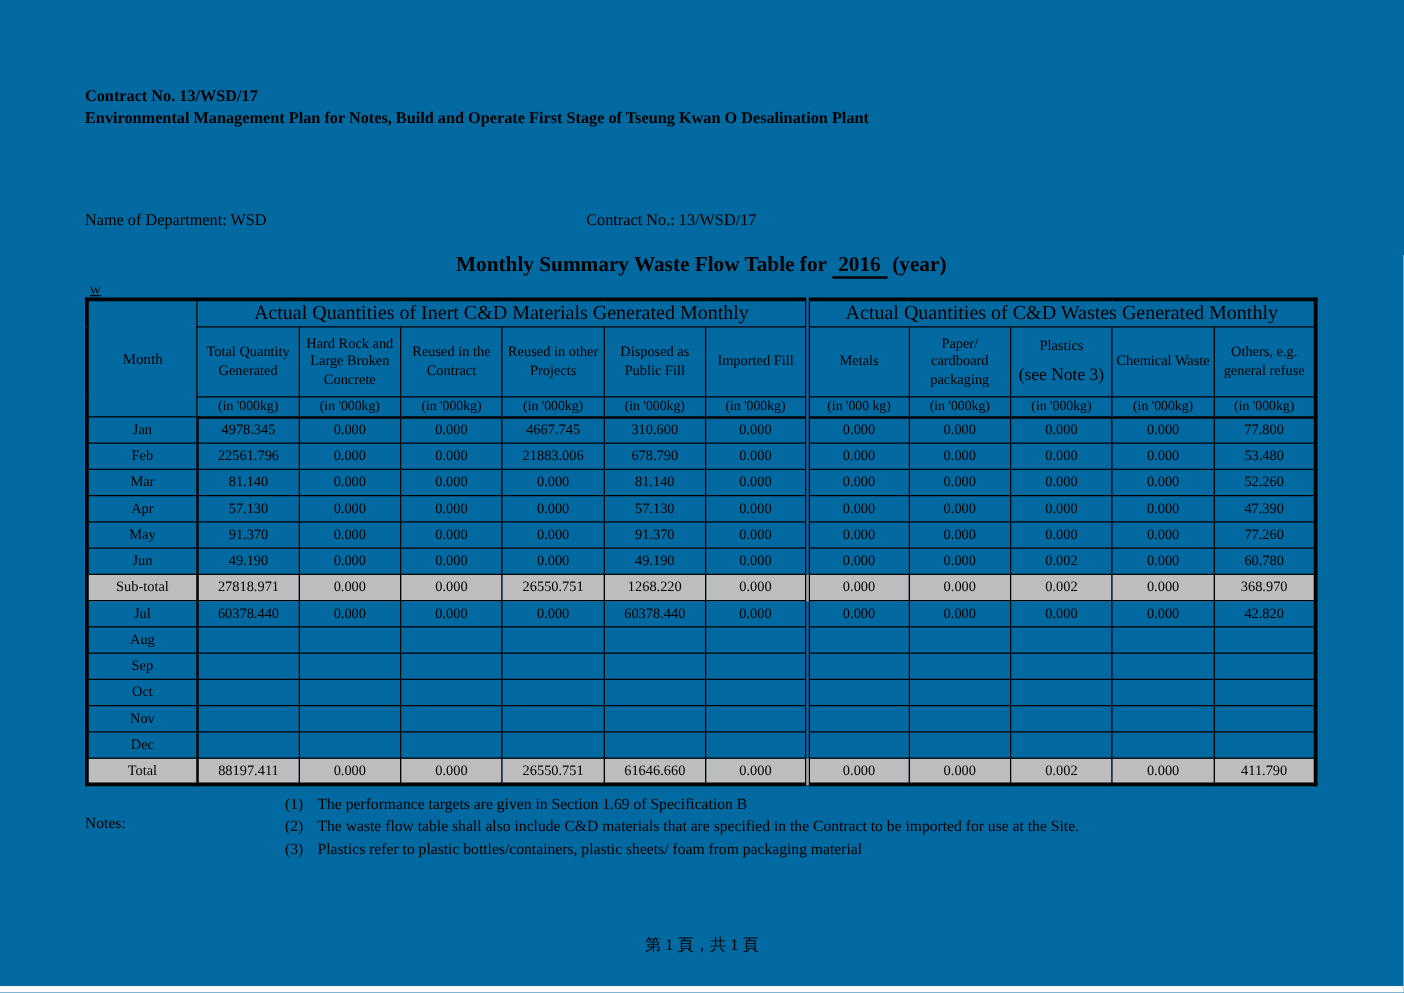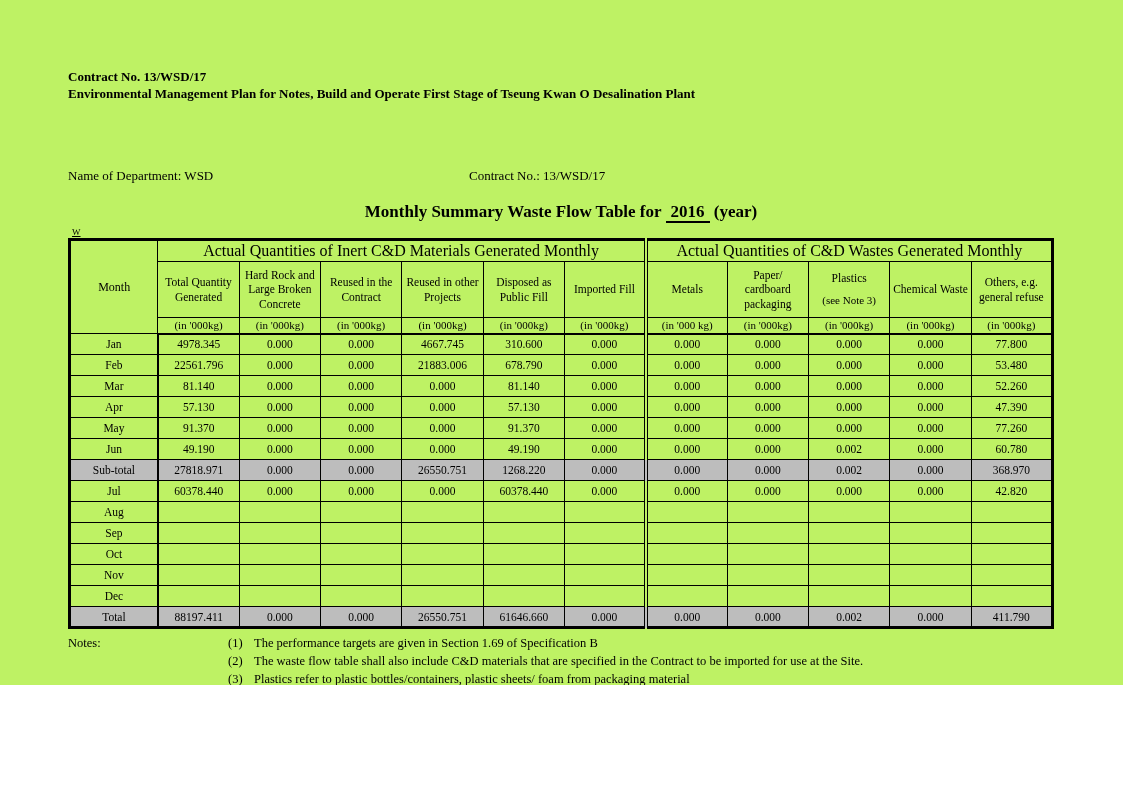--- a/index.html
+++ b/index.html
@@ -1,21 +1,21 @@
 <!DOCTYPE html>
 <html><head>
 <meta charset="utf-8">
 <style>
   * { margin: 0; padding: 0; box-sizing: border-box; }
   html, body { background: #fff; }
   .page {
     position: relative;
     width: 1123px;
-    height: 685px;
-    background: #bef264;
+    height: 789px;
+    background: #0369a1;
     font-family: "Liberation Serif", serif;
     color: #000;
     overflow: hidden;
   }
   .doc-header { position: absolute; left: 68px; top: 68px; width: 990px; }
   .doc-header .line-bold { font-weight: bold; font-size: 13px; line-height: 17px; }
   .appendix-line { position: absolute; left: 68px; top: 121px; font-size: 13px; }
   .dept-line { position: absolute; left: 68px; top: 168px; font-size: 13px; }
   .contract-line { position: absolute; left: 469px; top: 168px; font-size: 13px; }
   .main-title {
@@ -39,29 +39,29 @@
   table.wf th, table.wf td {
     border: 1px solid #000;
     text-align: center;
     vertical-align: middle;
     padding: 1px 2px;
     font-weight: normal;
   }
   .group-row th { height: 18px; font-size: 16px; }
   th.month-head { width: 88px; border-right: 2px solid #000; border-bottom: 2px solid #000; font-size: 12px; }
   tr.colhead-row th { height: 56px; width: 81px; font-size: 11.5px; line-height: 1.25; }
-  tr.colhead-row th .sub { margin-top: 8px; font-size: 11px; }
+  tr.colhead-row th .sub { margin-top: 8px; font-size: 14px; }
   tr.units-row th { height: 16px; font-size: 11px; border-bottom: 2px solid #000; }
   tbody.wf-body td { height: 21px; font-size: 11.5px; }
   tbody.wf-body td.month-cell { border-right: 2px solid #000; }
   .grp-start { border-left: 4px double #000 !important; }
   tr.shaded td { background: #bdbdbd; }
 
   .notes { position: absolute; left: 68px; top: 636px; width: 990px; font-size: 12.5px; }
-  .notes-label { position: absolute; left: 0; top: 0; text-align: center; }
+  .notes-label { position: absolute; left: 0; top: 15px; text-align: center; }
   .note-item { position: absolute; left: 160px; display: flex; }
   .note-item .num { width: 26px; flex: 0 0 26px; }
   .note-0 { top: 0; }
   .note-1 { top: 18px; }
   .note-2 { top: 36px; }
 
   .page-footer {
     position: absolute; left: 0; top: 747px; width: 1123px;
     text-align: center; font-size: 13px;
   }

